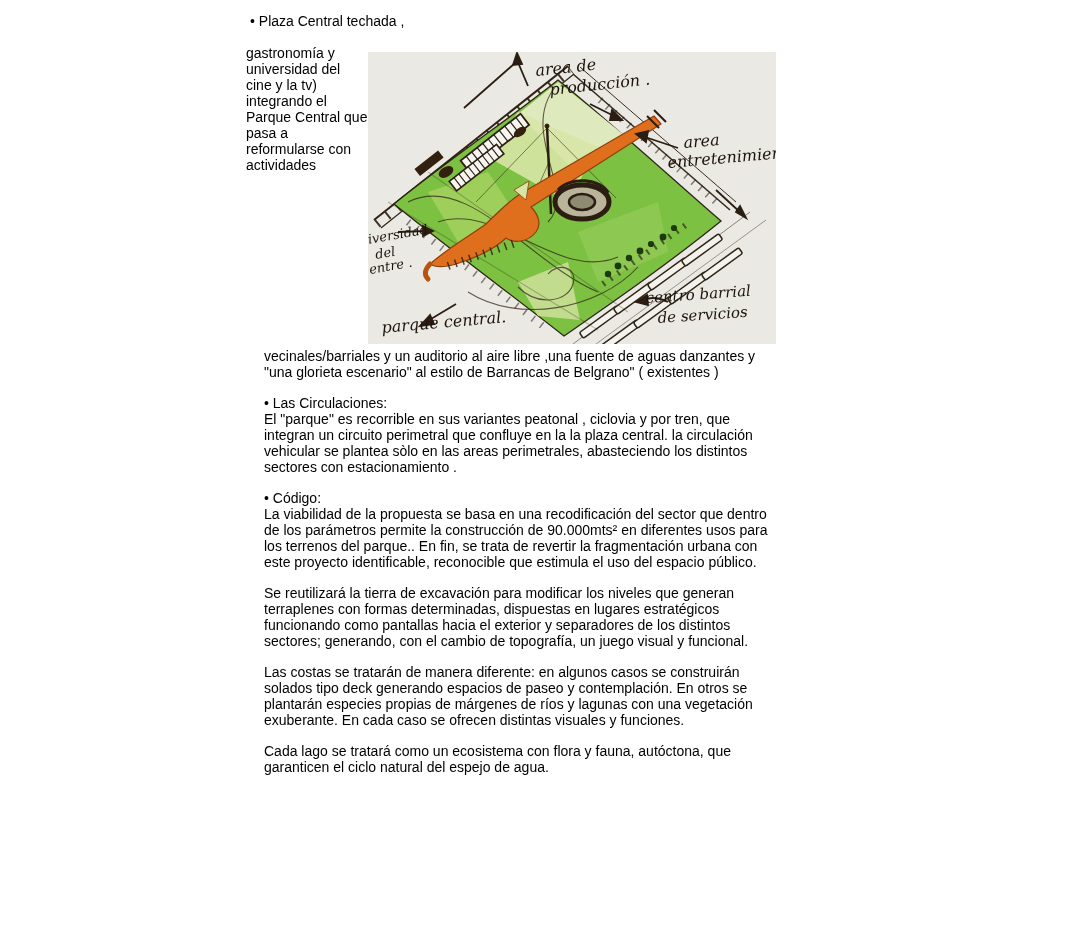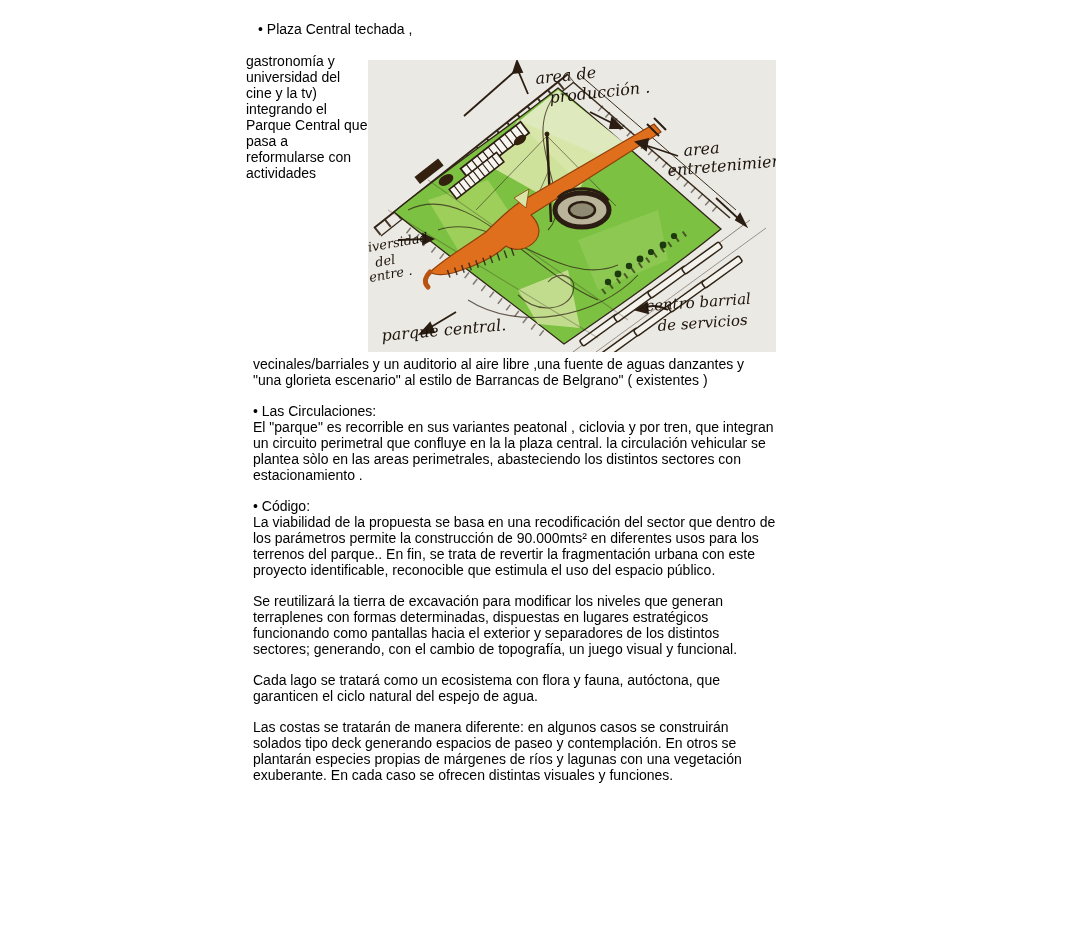--- a/index.html
+++ b/index.html
@@ -2,22 +2,22 @@
 <html><head>
 <meta charset="utf-8">
 <style>
   html, body { margin: 0; padding: 0; background: #ffffff; }
   body {
     width: 1076px; height: 932px; position: relative; overflow: hidden;
     font-family: "Liberation Sans", sans-serif;
     font-size: 14px; line-height: 16px; color: #000000;
   }
   .doc { position: absolute; left: 246px; top: 9px; width: 530px; }
-  .para { margin: 0 0 15px 7px; }
-  .para-intro { margin: 12px; }
+  .para { margin: 0 0 15px 18px; }
+  .para-intro { margin: 4px; }
   .wrap-row { display: flex; margin: 16px 0 4px 0; }
   .narrow-col { width: 122px; }
   figure.sketch { margin: 7px 0 0 0; padding: 0; width: 408px; height: 292px; }
   .bold { font-weight: bold; }
   .hw { font-family: "DejaVu Serif", serif; font-style: italic; fill: #1d140b; }
   .hw-lg { font-size: 16px; }
   .hw-md { font-size: 15px; }
   .hw-sm { font-size: 13px; }
   svg { display: block; }
 </style>
@@ -189,16 +189,16 @@
     <span>El "parque" es recorrible en sus variantes peatonal , ciclovia y por tren, que integran un circuito perimetral que confluye en la la plaza central. la circulación vehicular se plantea sòlo en las areas perimetrales, abasteciendo los distintos sectores con estacionamiento .</span>
   </p>
 
   <p class="para">
     <span>• Código:</span><br>
     <span>La viabilidad de la propuesta se basa en una recodificación del sector que dentro de los parámetros permite la construcción de 90.000mts² en diferentes usos para los terrenos del parque.. En fin, se trata de revertir la fragmentación urbana con este proyecto identificable, reconocible que estimula el uso del espacio público.</span>
   </p>
 
 
   <p class="para">Se reutilizará la tierra de excavación para modificar los niveles que generan terraplenes con formas determinadas, dispuestas en lugares estratégicos funcionando como pantallas hacia el exterior y separadores de los distintos sectores; generando, con el cambio de topografía, un juego visual y funcional.</p>
+  <p class="para">Las costas se tratarán de manera diferente: en algunos casos se construirán solados tipo deck generando espacios de paseo y contemplación. En otros se plantarán especies propias de márgenes de ríos y lagunas con una vegetación exuberante. En cada caso se ofrecen distintas visuales y funciones.</p>
   <p class="para">Cada lago se tratará como un ecosistema con flora y fauna, autóctona, que garanticen el ciclo natural del espejo de agua.</p>
-  <p class="para">Las costas se tratarán de manera diferente: en algunos casos se construirán solados tipo deck generando espacios de paseo y contemplación. En otros se plantarán especies propias de márgenes de ríos y lagunas con una vegetación exuberante. En cada caso se ofrecen distintas visuales y funciones.</p>
 
 </div>
 
 </body></html>

